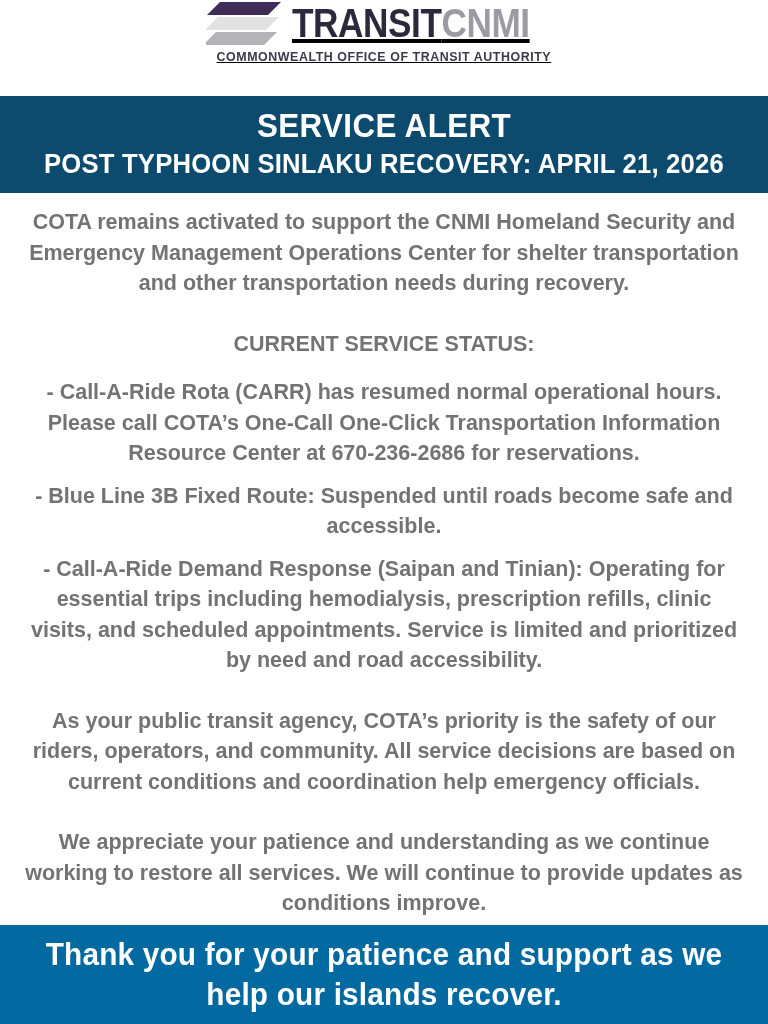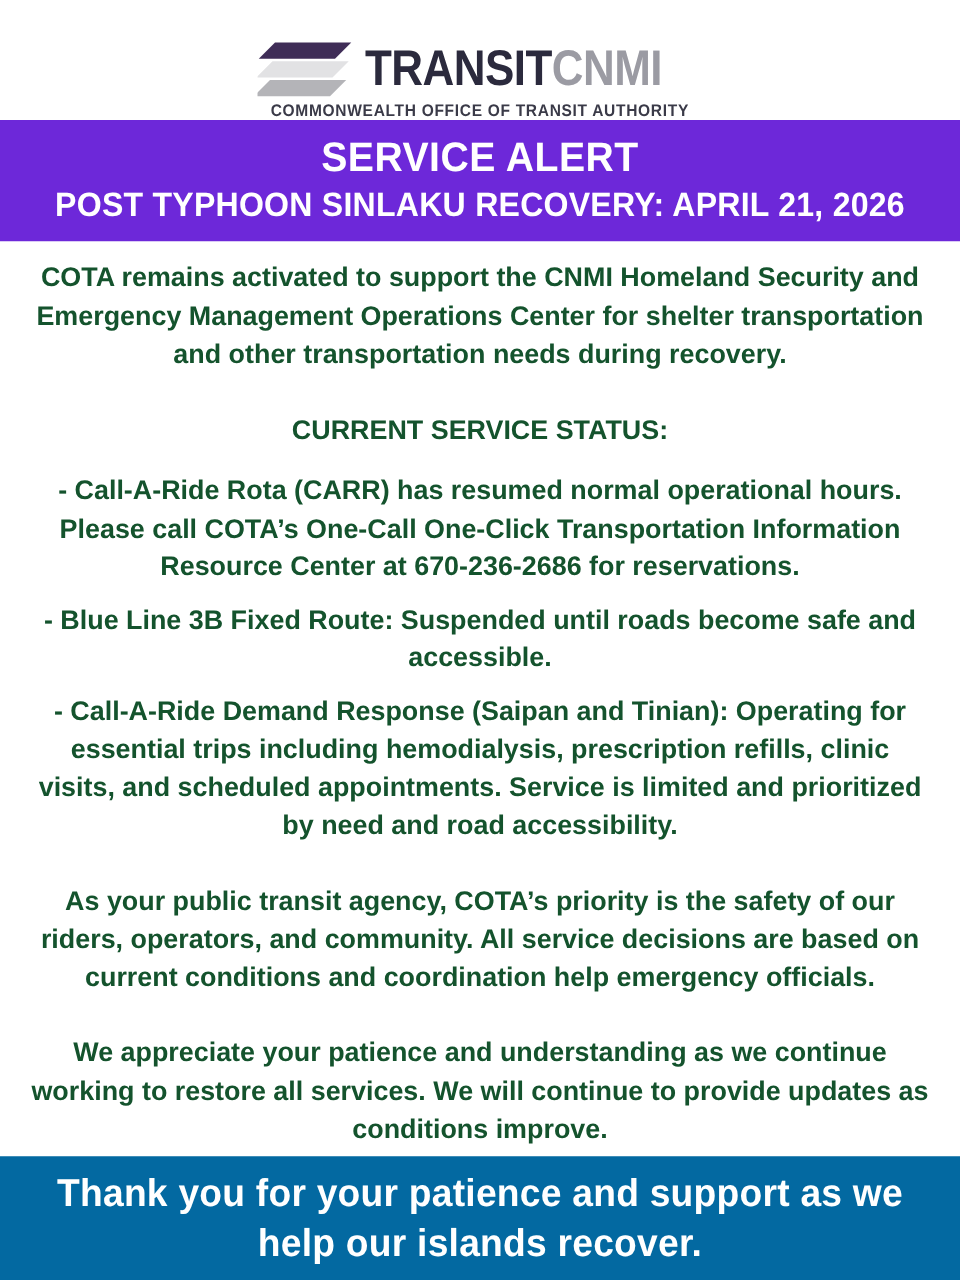--- a/index.html
+++ b/index.html
@@ -19,24 +19,25 @@
     height: 1024px;
     background: #ffffff;
     display: flex;
     flex-direction: column;
   }
 
   
   .logo-header {
     height: 96px;
     display: flex;
-    align-items: flex-end;
+    align-items: flex-start;
     justify-content: center;
     background: #ffffff;
     flex: 0 0 auto;
+    text-decoration: underline;
   }
   .logo-lockup {
     display: flex;
     flex-direction: column;
     align-items: center;
   }
   .logo-row {
     display: flex;
     align-items: center;
     gap: 10px;
@@ -155,26 +156,26 @@
           <polygon points="14,2 75,2 62,15 1,15" fill="#3f2d57"></polygon>
           <polygon points="12,17 73,17 60,30 -1,30" fill="#e2e2e4"></polygon>
           <polygon points="10,32 71,32 58,45 -3,45" fill="#b4b4b8"></polygon>
         </svg>
         <div class="logo-wordmark"><span class="wm-transit" style="color: rgb(43, 42, 61);">TRANSIT</span><span class="wm-cnmi" style="color: rgb(155, 155, 163);">CNMI</span></div>
       </div>
       <div class="logo-tagline">COMMONWEALTH OFFICE OF TRANSIT AUTHORITY</div>
     </div>
   </div>
 
-  <div class="alert-band" style="background: #6d28d9;">
+  <div class="alert-band" style="background: #0c4a6e;">
     <div class="alert-title">SERVICE ALERT</div>
     <div class="alert-subtitle">POST TYPHOON SINLAKU RECOVERY: APRIL 21, 2026</div>
   </div>
 
-  <div class="body-area" style="color: #14532d;">
+  <div class="body-area" style="color: #737373;">
     <p class="para">COTA remains activated to support the CNMI Homeland Security and Emergency Management Operations Center for shelter transportation and other transportation needs during recovery.</p>
 
     <div class="para">
       <div class="status-head">CURRENT SERVICE STATUS:</div>
       <div class="status-line">- Call-A-Ride Rota (CARR) has resumed normal operational hours. Please call COTA’s One-Call One-Click Transportation Information Resource Center at 670-236-2686 for reservations.</div>
       <div class="status-line">- Blue Line 3B Fixed Route: Suspended until roads become safe and accessible.</div>
       <div class="status-line">- Call-A-Ride Demand Response (Saipan and Tinian): Operating for essential trips including hemodialysis, prescription refills, clinic visits, and scheduled appointments. Service is limited and prioritized by need and road accessibility.</div>
     </div>
 
     <p class="para">As your public transit agency, COTA’s priority is the safety of our riders, operators, and community. All service decisions are based on current conditions and coordination help emergency officials.</p>

